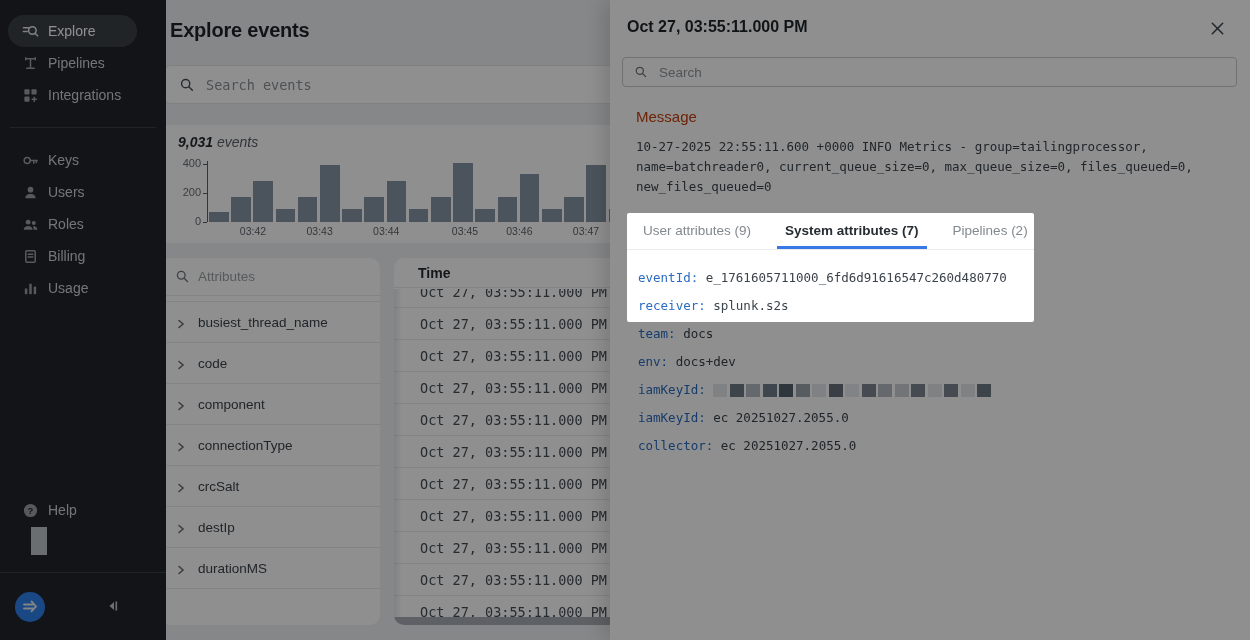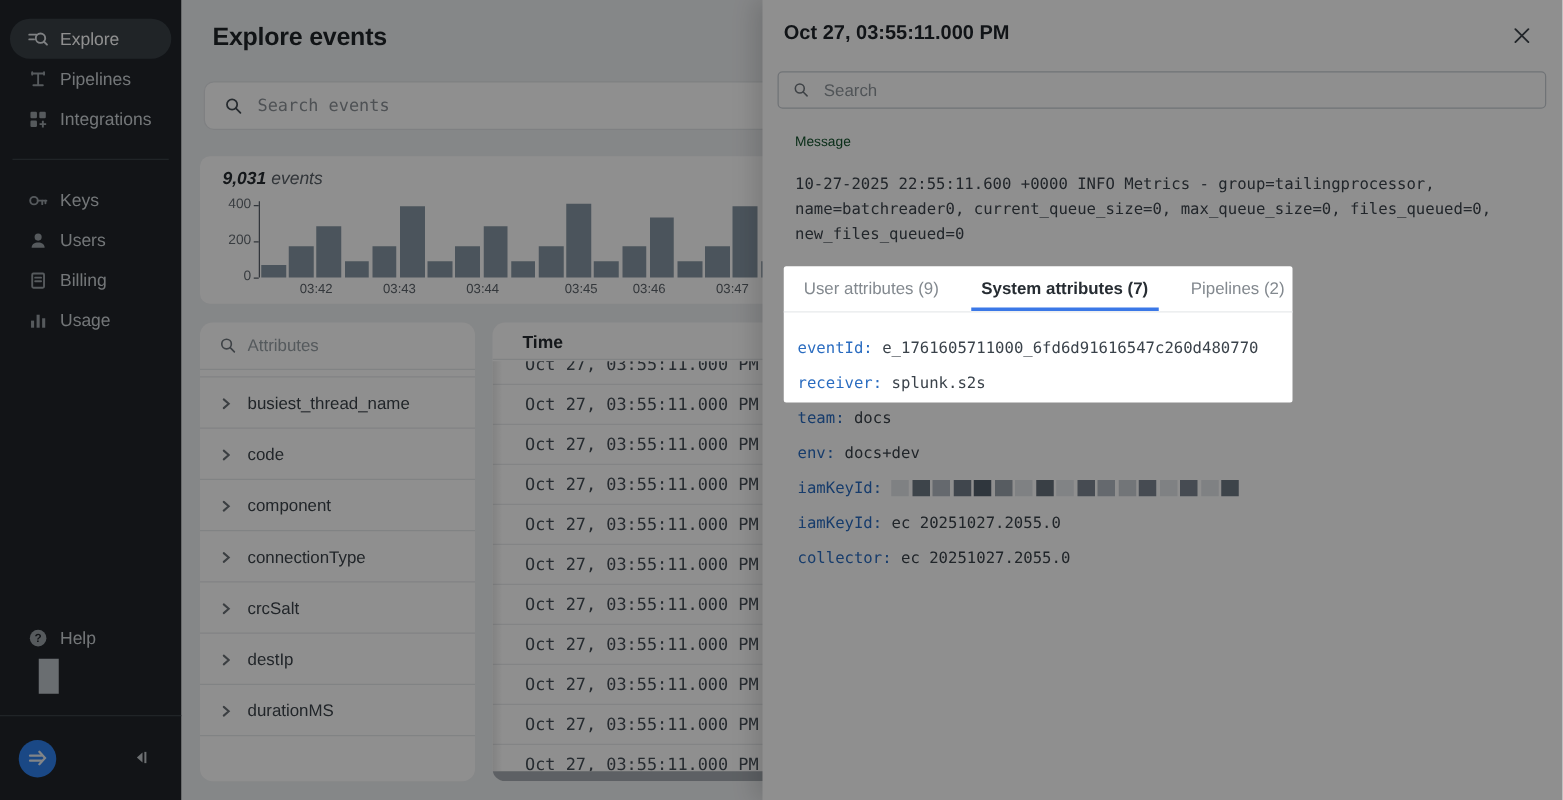--- a/index.html
+++ b/index.html
@@ -4,21 +4,21 @@
 <style>
   * { margin:0; padding:0; box-sizing:border-box; }
   html,body { width:1250px; height:640px; }
   body {
     position:relative; overflow:hidden;
     font-family:"Liberation Sans", sans-serif;
     background:#eef0f2; color:#21262b;
   }
 
   
-  #sidebar { position:absolute; left:0; top:0; width:145px; height:640px; background:#20252a; z-index:5; }
+  #sidebar { position:absolute; left:0; top:0; width:166px; height:640px; background:#20252a; z-index:5; }
   .nav-item { position:relative; height:32px; display:flex; align-items:center; color:#ced3d7; font-size:14px; cursor:pointer; }
   .nav-item .nicon { position:absolute; left:22px; width:17px; height:17px; color:#9aa1a7; display:flex; align-items:center; justify-content:center; }
   .nav-item .nlabel { position:absolute; left:48px; white-space:nowrap; }
   .nav-item.active { background:#3a4147; border-radius:16px; margin:0 8px; color:#ffffff; }
   .nav-item.active .nicon { left:14px; color:#e3e7ea; }
   .nav-item.active .nlabel { left:40px; }
   .side-divider { position:absolute; left:10px; right:10px; height:1px; background:#3a4046; }
 
   
   .card { position:absolute; background:#ffffff; border-radius:10px; overflow:hidden; }
@@ -62,21 +62,21 @@
   #table-hscroll { position:absolute; left:0; top:359px; height:8px; width:100%; background:#a6acb2; }
 
   
   #panel { position:absolute; left:610px; top:0; width:640px; height:640px; background:#ffffff; z-index:10; box-shadow:-6px 0 18px rgba(0,0,0,0.15); }
   #panel-title { position:absolute; left:17px; top:18px; font-size:16px; font-weight:700; color:#1f242a; }
   #panel-close { position:absolute; left:599px; top:20px; width:17px; height:17px; color:#3d444b; cursor:pointer; }
   #panel-search { position:absolute; left:12px; top:57px; width:615px; height:30px; border:1px solid #c8cdd3; border-radius:4px; background:#fff; }
   #panel-search input { position:absolute; left:36px; top:0; width:560px; height:28px; border:0; outline:0; background:transparent; font-size:13.5px; color:#3d444b; }
   #panel-search input::placeholder { color:#8f969c; }
   #panel-search .sicon { position:absolute; left:11px; top:7px; width:14px; height:14px; color:#6f767d; }
-  #msg-label { position:absolute; left:26px; top:108px; font-size:11px; color:#14532d; }
+  #msg-label { position:absolute; left:26px; top:108px; font-size:15px; color:#c2410c; }
   #msg-body { position:absolute; left:26px; top:137px; width:560px; font-family:"DejaVu Sans Mono", monospace; font-size:12.5px; line-height:20px; color:#3d454d; }
   .kv-key { color:#2a6cc0; }
   .kv-val { color:#3a424a; }
   #panel-attrs { position:absolute; left:28px; top:320px; font-family:"DejaVu Sans Mono", monospace; font-size:12.5px; }
   .pattr-row { height:28px; line-height:28px; white-space:nowrap; }
   .redact-block { display:inline-block; width:14px; height:13px; margin-right:2.5px; vertical-align:middle; }
 
   
   #highlight-card { position:absolute; left:627px; top:213px; width:407px; height:109px; background:#ffffff; border-radius:2px; z-index:50; box-shadow:0 0 0 2000px rgba(0,0,0,0.44); }
   #tabs { display:flex; height:37px; border-bottom:1px solid #e8eaec; padding-left:8px; }
@@ -142,20 +142,31 @@
         <span class="nlabel">Keys</span>
       </div>
       <div class="nav-item">
         <span class="nicon">
           <svg viewBox="0 0 18 18" width="100%" height="100%" fill="currentColor">
             <circle cx="9" cy="6" r="3"></circle>
             <path d="M3.5 15 c0-3 2.5-4.5 5.5-4.5 s5.5 1.5 5.5 4.5 z"></path>
           </svg>
         </span>
         <span class="nlabel">Users</span>
+      </div>
+      <div class="nav-item">
+        <span class="nicon">
+          <svg viewBox="0 0 18 18" width="100%" height="100%" fill="currentColor">
+            <circle cx="6.5" cy="6.5" r="2.6"></circle>
+            <circle cx="12.5" cy="7.5" r="2.1"></circle>
+            <path d="M1.8 14.5 c0-2.7 2.2-4 4.7-4 s4.7 1.3 4.7 4 z"></path>
+            <path d="M12 10.6 c2.2 0 4.2 1.2 4.2 3.9 h-4 z"></path>
+          </svg>
+        </span>
+        <span class="nlabel">Roles</span>
       </div>
       <div class="nav-item">
         <span class="nicon">
           <svg viewBox="0 0 18 18" width="100%" height="100%" fill="none" stroke="currentColor" stroke-width="1.6" stroke-linecap="round">
             <rect x="4" y="3" width="10" height="12" rx="1"></rect>
             <line x1="6.5" y1="6.5" x2="11.5" y2="6.5"></line>
             <line x1="6.5" y1="9.5" x2="11.5" y2="9.5"></line>
           </svg>
         </span>
         <span class="nlabel">Billing</span>

